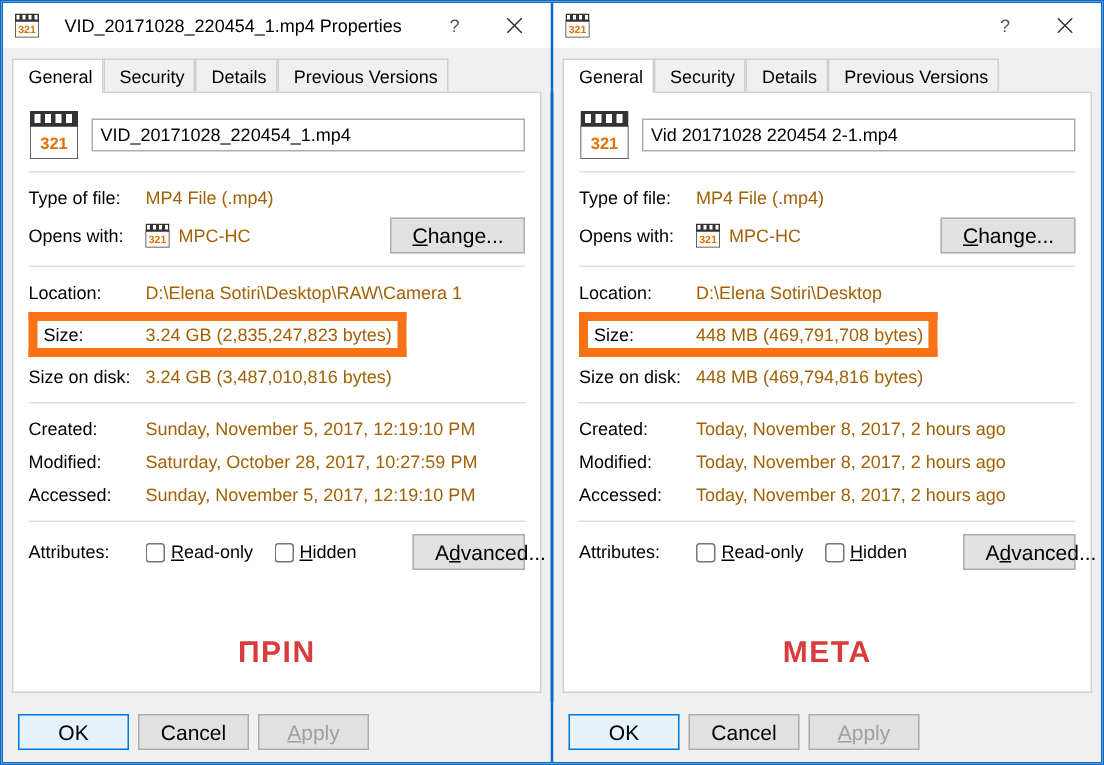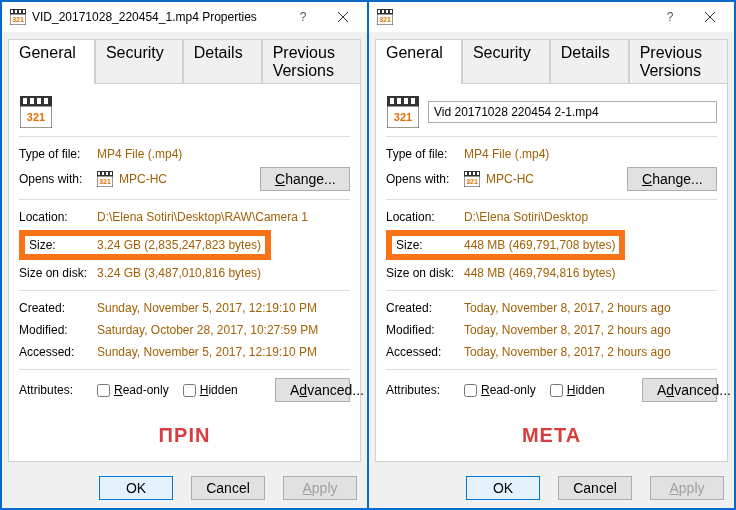--- a/index.html
+++ b/index.html
@@ -30,21 +30,21 @@
     display: flex;
     align-items: center;
     justify-content: space-between;
     height: 30px;
     background: #fff;
     padding: 0 4px 0 8px;
   }
   .titlebar-left {
     display: flex;
     align-items: center;
-    gap: 6px;
+    gap: 17px;
   }
   .titlebar .title-text {
     font-size: 12px;
     color: #000;
   }
   .win-controls {
     display: flex;
   }
   .win-btn {
     width: 40px;
@@ -56,25 +56,25 @@
     font-size: 12px;
   }
   .win-btn svg { stroke: #333; }
   .tabstrip {
     display: flex;
     padding: 6px 6px 0 6px;
     background: #f0f0f0;
     gap: 0;
   }
   .tab {
-    padding: 4px 18px 4px 10px;
+    padding: 4px 6px 4px 10px;
     border: 1px solid #d0d0d0;
     border-bottom: none;
     background: #f0f0f0;
-    font-size: 16px;
+    font-size: 12px;
     position: relative;
     top: 1px;
   }
   .tab.active {
     background: #fff;
     z-index: 2;
   }
   .panel {
     flex: 1;
     margin: 0 6px 6px 6px;
@@ -137,22 +137,22 @@
     display: flex;
     align-items: flex-end;
     gap: 4px;
     margin-right: 14px;
   }
   .cb input[type="checkbox"] {
     width: 13px; height: 13px;
   }
   .footer {
     display: flex;
-    justify-content: flex-end;
-    gap: 18px;
+    justify-content: flex-start;
+    gap: 6px;
     padding: 8px 10px;
     background: #f0f0f0;
   }
   .footer .btn { min-width: 74px; }
   .big-label {
     position: absolute;
     bottom: 14px;
     left: 50%;
     transform: translateX(-50%);
     font-size: 20px;
@@ -222,20 +222,21 @@
           <svg width="32" height="32">
               <rect x="0" y="0" width="32" height="10" fill="#333"></rect>
               <rect x="3" y="2" width="4" height="6" fill="#fff"></rect>
               <rect x="10" y="2" width="4" height="6" fill="#fff"></rect>
               <rect x="17" y="2" width="4" height="6" fill="#fff"></rect>
               <rect x="24" y="2" width="4" height="6" fill="#fff"></rect>
               <rect x="0" y="10" width="32" height="22" fill="#fff" stroke="#333"></rect>
               <text x="16" y="25" text-anchor="middle" font-size="11" fill="#e07000" font-weight="bold">321</text>
             </svg>
         </div>
+        <input class="filename-input" value="VID_20171028_220454_1.mp4" style="">
       </div>
       <hr class="sep">
       <div class="row">
         <span class="lbl">Type of file:</span>
         <span class="val">MP4 File (.mp4)</span>
       </div>
       <div class="row">
         <span class="lbl">Opens with:</span>
         <span class="small-app-icon-wrap" style="margin-right:6px;">
           <svg width="16" height="16">

